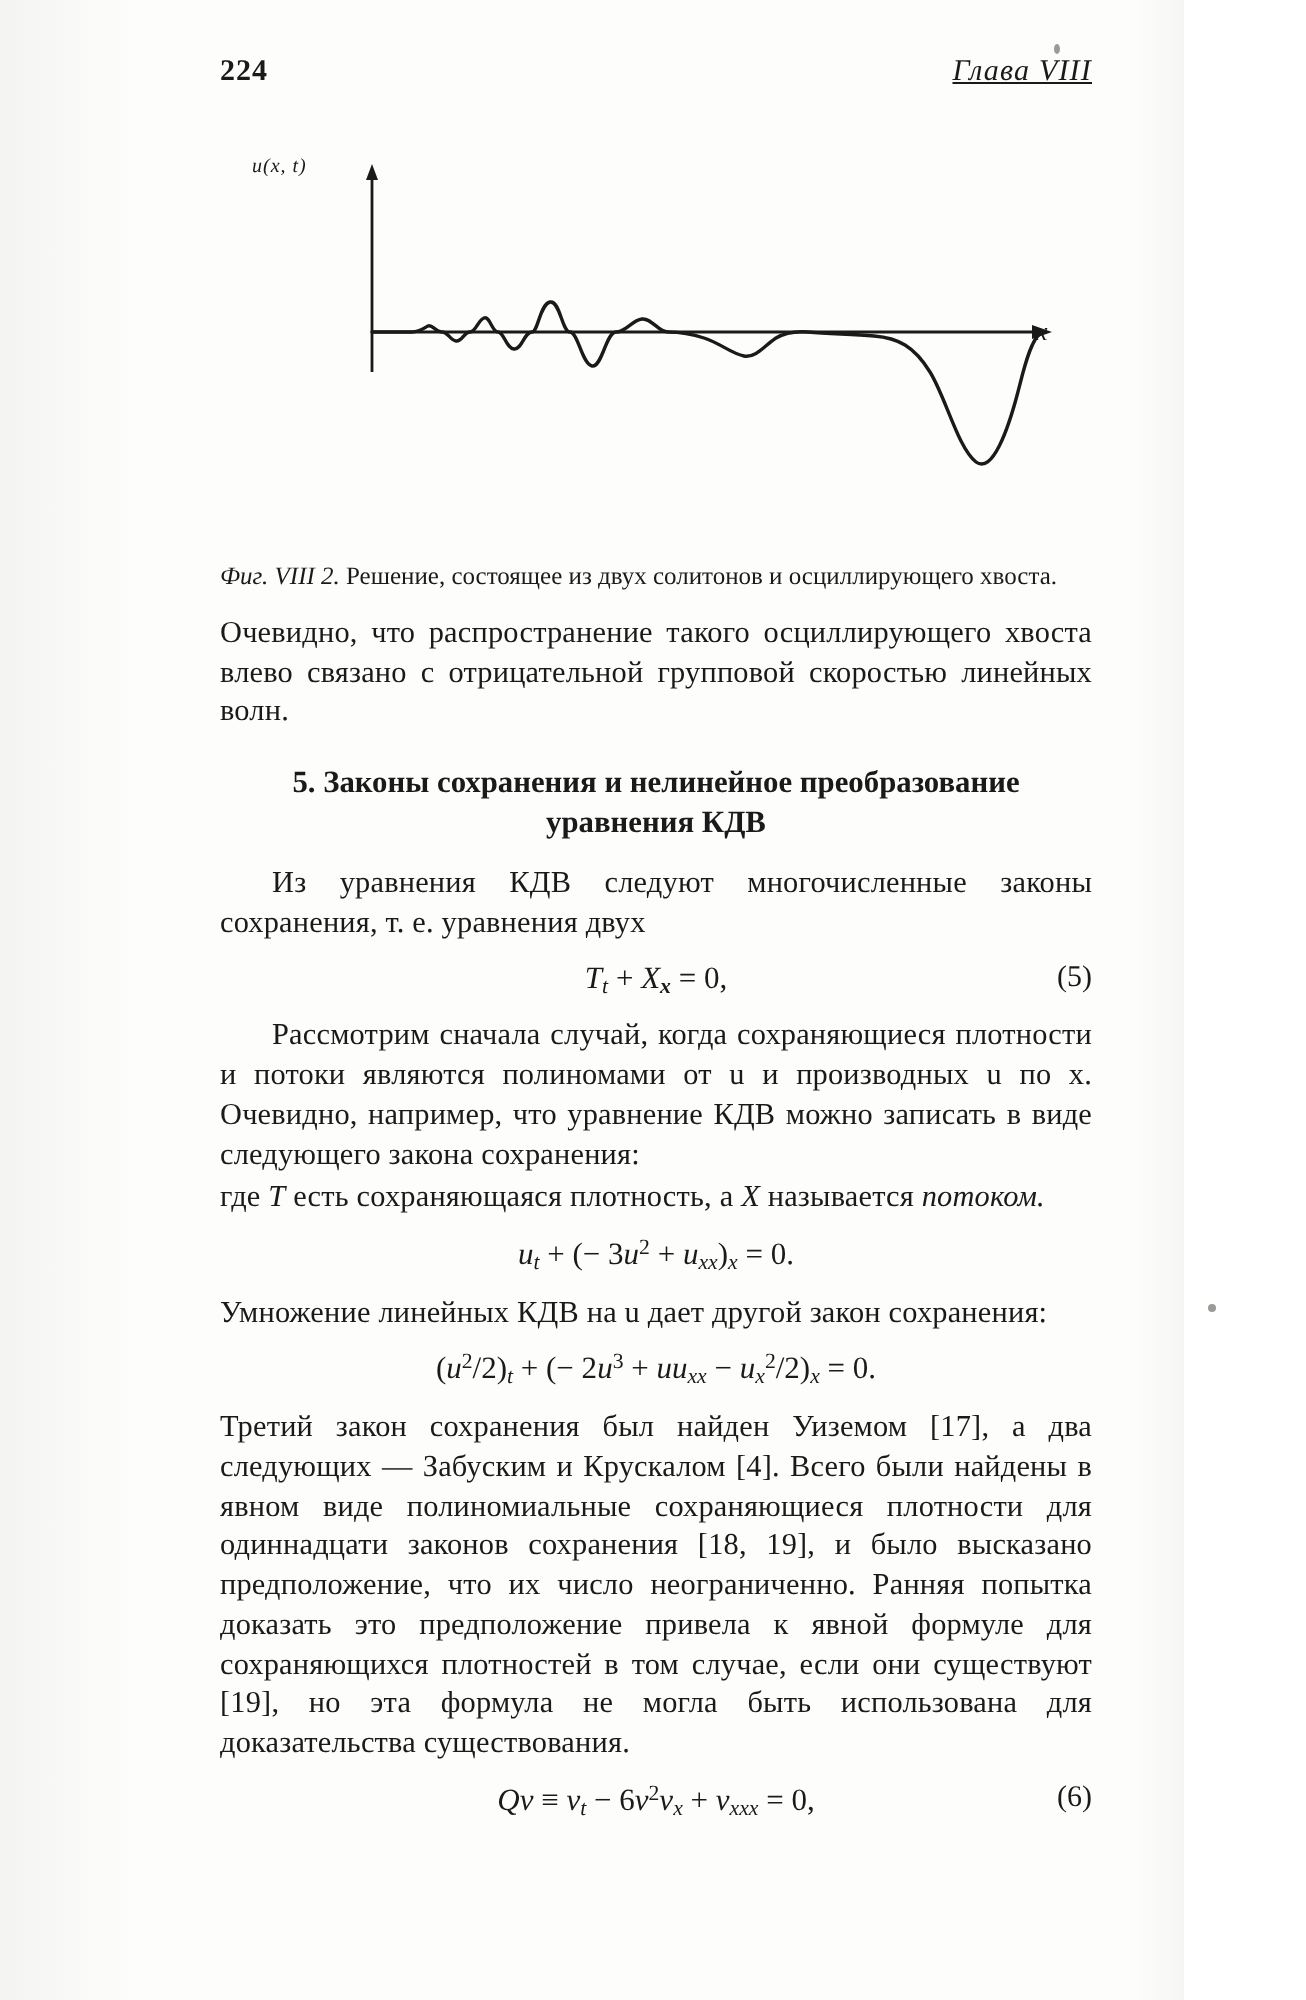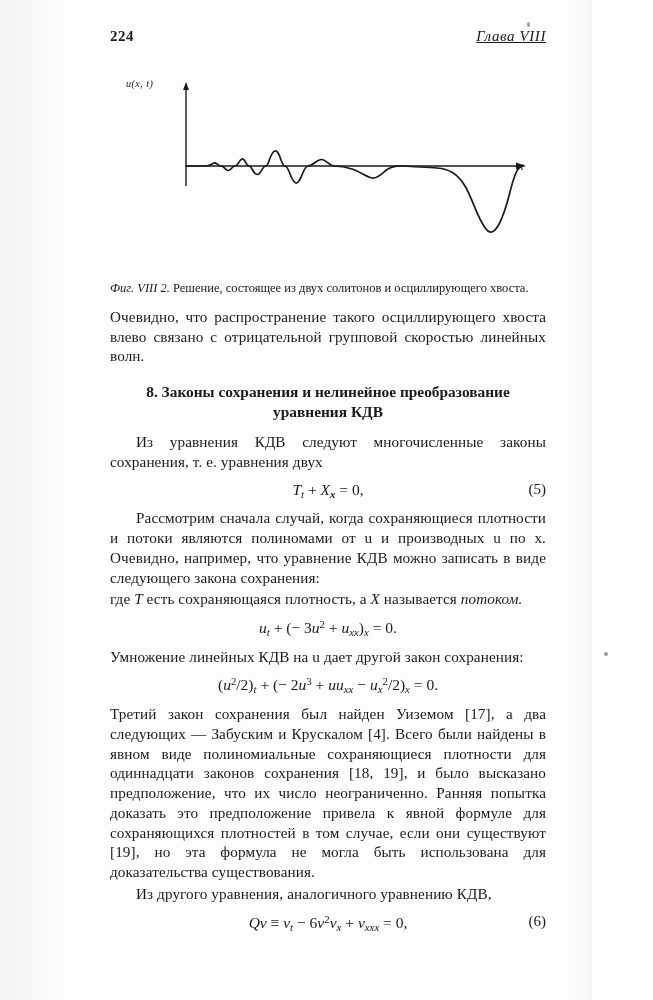--- a/index.html
+++ b/index.html
@@ -197,21 +197,21 @@
     </div>
 
     <div class="fig-caption">
       <span class="fig-label">Фиг. VIII 2.</span>
       <span>Решение, состоящее из двух солитонов и осциллирующего хвоста.</span>
     </div>
 
     <p class="body-text">Очевидно, что распространение такого осциллирующего хвоста влево связано с отрицательной групповой скоростью линейных волн.</p>
 
     <div class="section-heading">
-      <div>8. Законы сохранения и нелинейное преобразование</div>
+      <div>5. Законы сохранения и нелинейное преобразование</div>
       <div>уравнения КДВ</div>
     </div>
 
     <p class="body-text indent">Из уравнения КДВ следуют многочисленные законы сохранения, т. е. уравнения двух</p>
 
     <div class="eq-row">
       <span class="eq-body">
         <i class="mv">T</i><sub class="s">t</sub> + <i class="mv">X</i><sub class="s"><b>x</b></sub> = 0,
       </span>
       <span class="eq-num">(5)</span>
@@ -232,21 +232,20 @@
     <p class="body-text">Умножение линейных КДВ на u дает другой закон сохранения:</p>
 
     <div class="eq-row blur">
       <span class="eq-body">
         (<i class="mv">u</i><sup class="p">2</sup>/2)<sub class="s">t</sub> + (− 2<i class="mv">u</i><sup class="p">3</sup> + <i class="mv">uu</i><sub class="s">xx</sub> − <i class="mv">u</i><sub class="s">x</sub><sup class="p">2</sup>/2)<sub class="s">x</sub> = 0.
       </span>
     </div>
 
     <p class="body-text">Третий закон сохранения был найден Уиземом [17], а два следующих — Забуским и Крускалом [4]. Всего были найдены в явном виде полиномиальные сохраняющиеся плотности для одиннадцати законов сохранения [18, 19], и было высказано предположение, что их число неограниченно. Ранняя попытка доказать это предположение привела к явной формуле для сохраняющихся плотностей в том случае, если они существуют [19], но эта формула не могла быть использована для доказательства существования.</p>
 
-    <p class="body-text indent">Из другого уравнения, аналогичного уравнению КДВ,</p>
 
     <div class="eq-row">
       <span class="eq-body">
         <i class="mv">Qv</i> ≡ <i class="mv">v</i><sub class="s">t</sub> − 6<i class="mv">v</i><sup class="p">2</sup><i class="mv">v</i><sub class="s">x</sub> + <i class="mv">v</i><sub class="s">xxx</sub> = 0,
       </span>
       <span class="eq-num">(6)</span>
     </div>
 
   </div>
 </div>

